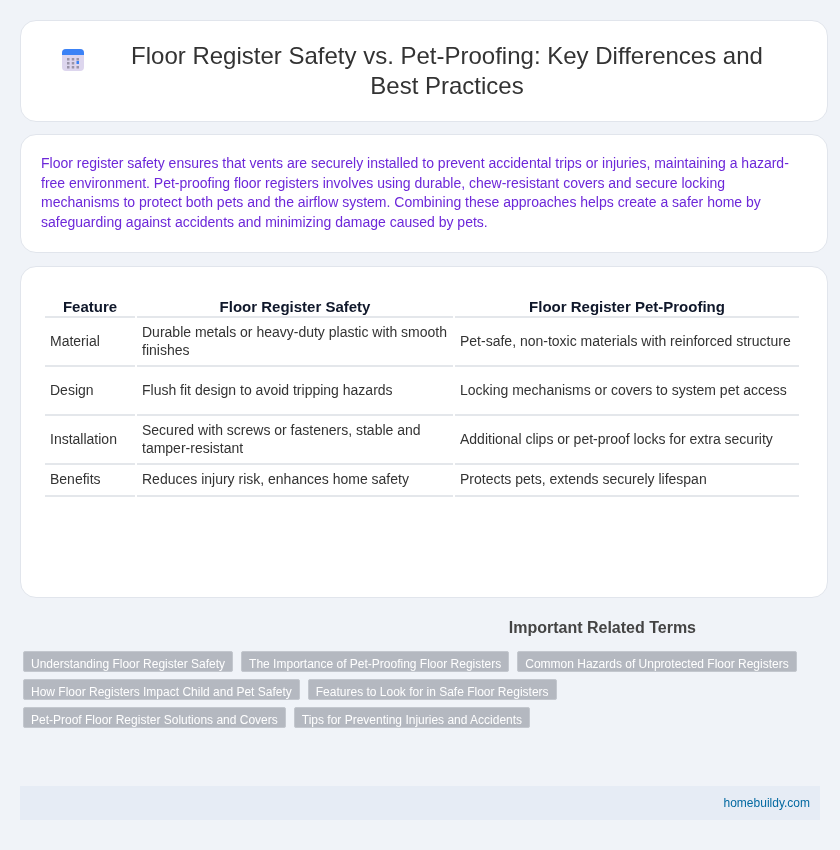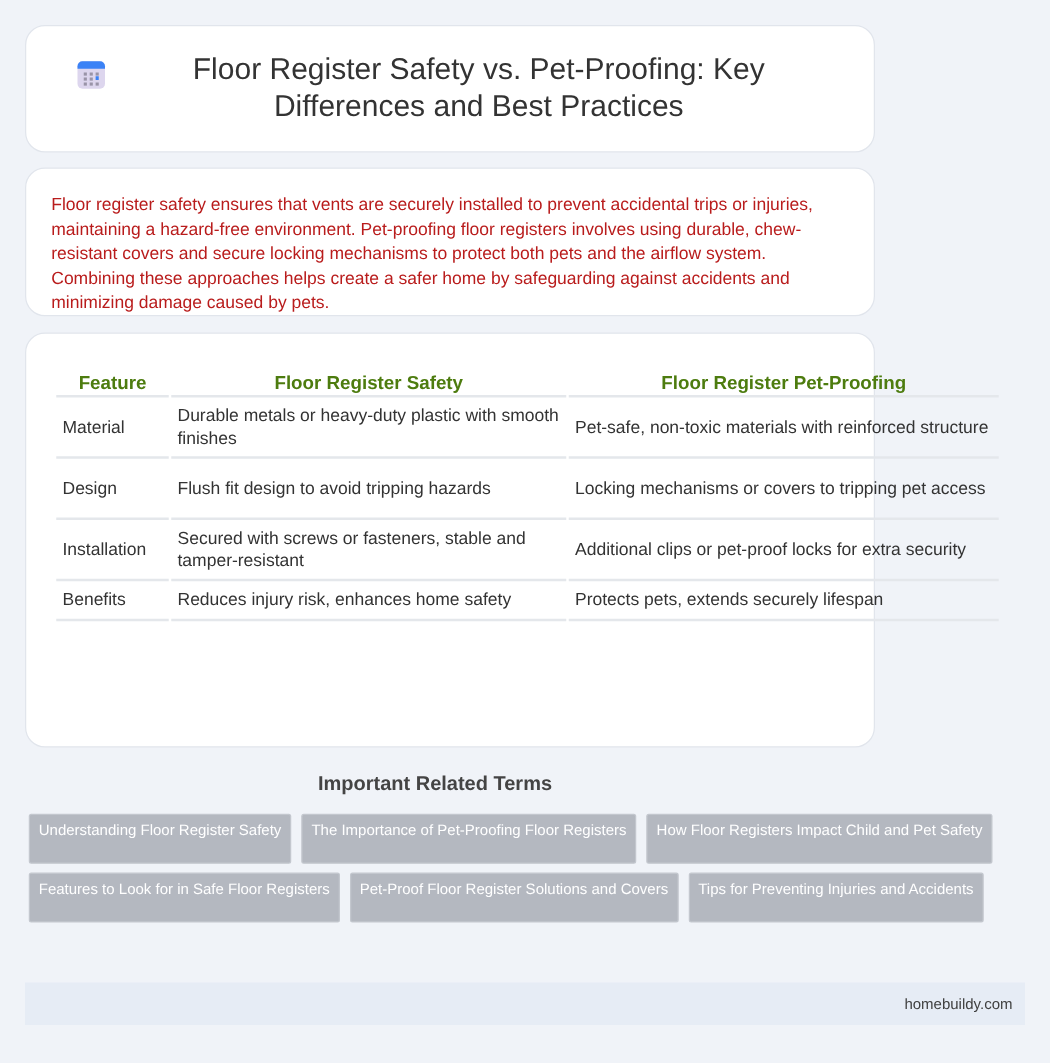--- a/index.html
+++ b/index.html
@@ -1,35 +1,35 @@
 <!DOCTYPE html>
 <html><head>
 <meta charset="utf-8">
 <style>
   * { box-sizing: border-box; margin: 0; padding: 0; }
   html, body { width: 840px; height: 850px; background: #f0f3f8; }
   body { font-family: "Liberation Sans", "DejaVu Sans", sans-serif; color: #333; position: relative; }
-  .card { position: absolute; left: 20px; width: 680px; background: #fff; border: 1px solid #e1e5ec; border-radius: 16px; }
+  .card { position: absolute; left: 20px; width: 808px; background: #fff; border: 1px solid #e1e5ec; border-radius: 16px; }
   .header-card { top: 20px; height: 102px; display: flex; align-items: center; justify-content: center; padding: 0 40px; }
   .title-wrap { display: flex; align-items: flex-start; justify-content: center; width: 100%; }
   .title-icon { width: 24px; height: 24px; margin-top: 7px; margin-right: 22px; flex: 0 0 24px; position: relative; }
   .title { font-size: 24px; font-weight: normal; color: #333; text-align: center; line-height: 30px; width: 690px; }
   .intro-card { top: 134px; height: 119px; padding: 19px 20px; }
-  .intro { font-size: 14px; line-height: 19.5px; color: #b91c1c; }
+  .intro { font-size: 14px; line-height: 19.5px; color: #6d28d9; }
   .table-card { top: 266px; height: 332px; padding: 24px 22px 0 22px; }
   table { border-collapse: separate; border-spacing: 2px 0; width: 758px; margin-left: 0; }
-  th { font-size: 15px; font-weight: bold; color: #4d7c0f; text-align: center; padding: 6px 4px 1px 4px; border-bottom: 2px solid #e4e7eb; height: 27px; vertical-align: bottom; }
+  th { font-size: 15px; font-weight: bold; color: #0f172a; text-align: center; padding: 6px 4px 1px 4px; border-bottom: 2px solid #e4e7eb; height: 27px; vertical-align: bottom; }
   td { font-size: 14px; color: #333; padding: 6px 5px; border-bottom: 2px solid #e4e7eb; line-height: 17.5px; vertical-align: middle; }
   td.feat { width: 90px; }
   tr.r2 td { height: 49px; }
   tr.r1 td { height: 31px; }
-  .terms-title { position: absolute; top: 619px; left: 0; width: 696px; text-align: center; font-size: 16px; color: #444; }
+  .terms-title { position: absolute; top: 619px; left: 0; width: 696px; text-align: right; font-size: 16px; color: #444; }
   .tags { position: absolute; top: 651px; left: 23px; width: 790px; display: flex; flex-wrap: wrap; gap: 7px 8px; }
-  .tag { background: #b4b8c0; color: #fff; font-size: 12px; padding: 0 7px; height: 40px; line-height: 25px; border-radius: 2px; border: 1px solid #c3c7ce; white-space: nowrap; }
-  .footer { position: absolute; left: 20px; top: 786px; width: 800px; height: 34px; background: #e6ecf5; text-align: right; padding-right: 10px; line-height: 34px; font-size: 12px; color: #404040; }
+  .tag { background: #b4b8c0; color: #fff; font-size: 12px; padding: 0 7px; height: 21px; line-height: 25px; border-radius: 2px; border: 1px solid #c3c7ce; white-space: nowrap; }
+  .footer { position: absolute; left: 20px; top: 786px; width: 800px; height: 34px; background: #e6ecf5; text-align: right; padding-right: 10px; line-height: 34px; font-size: 12px; color: #0369a1; }
 </style>
 </head>
 <body>
 
 <div class="card header-card">
   <div class="title-wrap">
     <span class="title-icon">
       <svg width="24" height="24" viewBox="0 0 24 24">
         <rect x="1" y="1" width="22" height="22" rx="4" fill="#ddd6ee"></rect>
         <path d="M1 5 a4 4 0 0 1 4 -4 h14 a4 4 0 0 1 4 4 v2 h-22 z" fill="#3b82f6"></path>
@@ -65,41 +65,42 @@
     </thead>
     <tbody>
       <tr class="r2">
         <td class="feat">Material</td>
         <td>Durable metals or heavy-duty plastic with smooth finishes</td>
         <td>Pet-safe, non-toxic materials with reinforced structure</td>
       </tr>
       <tr class="r2">
         <td class="feat">Design</td>
         <td>Flush fit design to avoid tripping hazards</td>
-        <td>Locking mechanisms or covers to tripping pet access</td>
+        <td>Locking mechanisms or covers to system pet access</td>
       </tr>
       <tr class="r2">
         <td class="feat">Installation</td>
         <td>Secured with screws or fasteners, stable and tamper-resistant</td>
         <td>Additional clips or pet-proof locks for extra security</td>
       </tr>
       <tr class="r1">
         <td class="feat">Benefits</td>
         <td>Reduces injury risk, enhances home safety</td>
         <td>Protects pets, extends securely lifespan</td>
       </tr>
     </tbody>
   </table>
 </div>
 
 <h2 class="terms-title">Important Related Terms</h2>
 
 <div class="tags">
   <a class="tag">Understanding Floor Register Safety</a>
   <a class="tag">The Importance of Pet-Proofing Floor Registers</a>
+  <a class="tag">Common Hazards of Unprotected Floor Registers</a>
   <a class="tag">How Floor Registers Impact Child and Pet Safety</a>
   <a class="tag">Features to Look for in Safe Floor Registers</a>
   <a class="tag">Pet-Proof Floor Register Solutions and Covers</a>
   <a class="tag">Tips for Preventing Injuries and Accidents</a>
 </div>
 
 <div class="footer">
   <span>homebuildy.com</span>
 </div>
 

